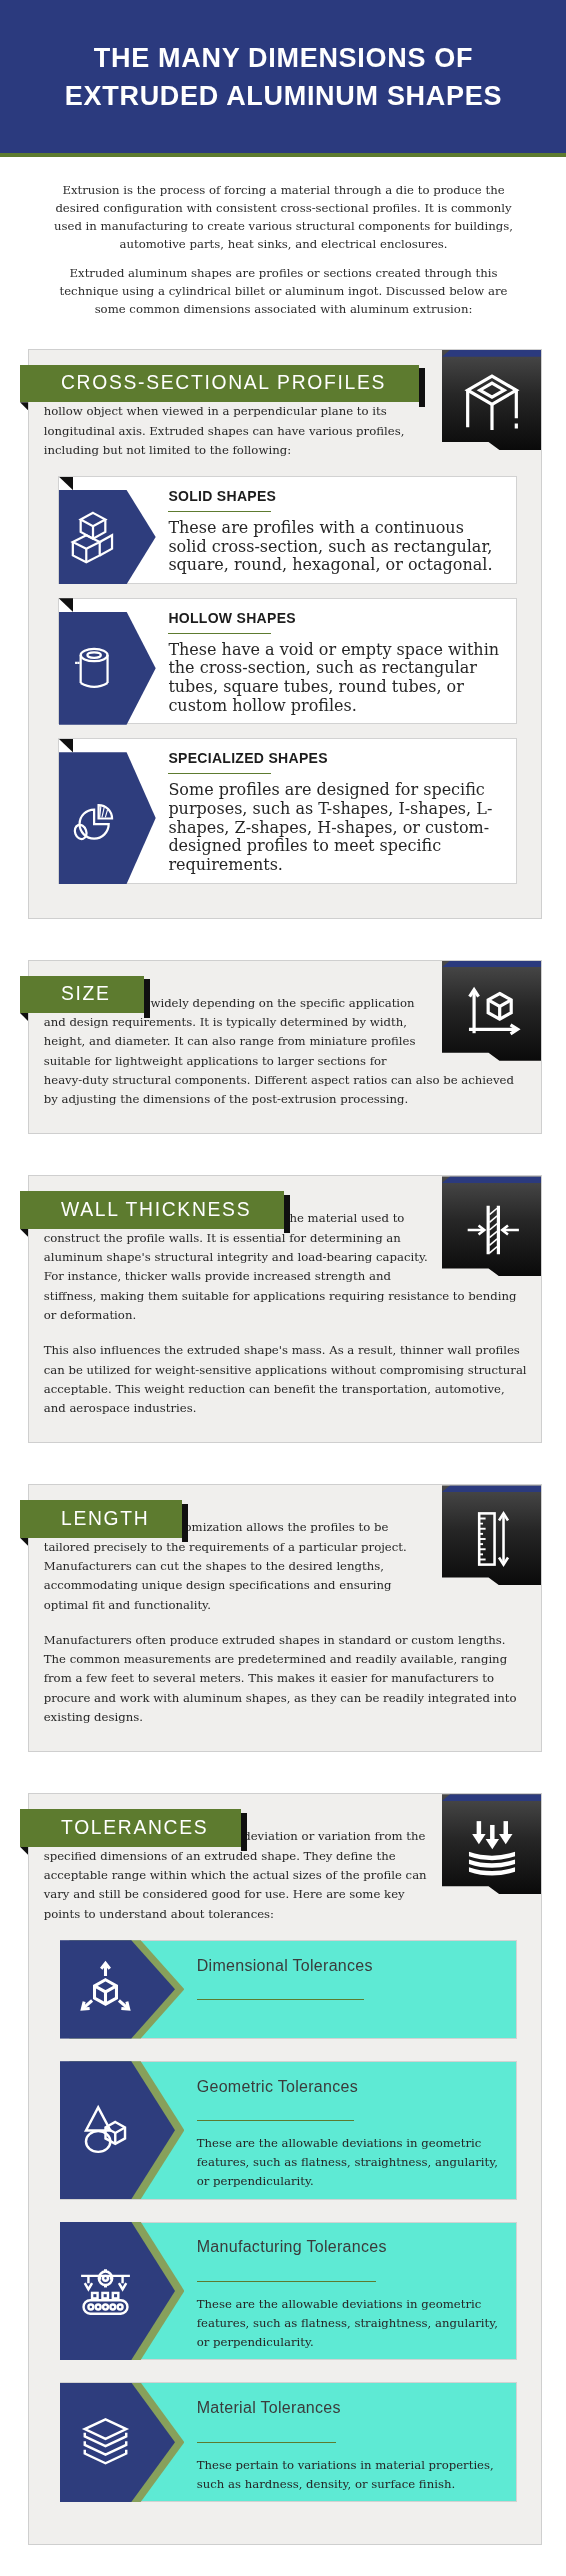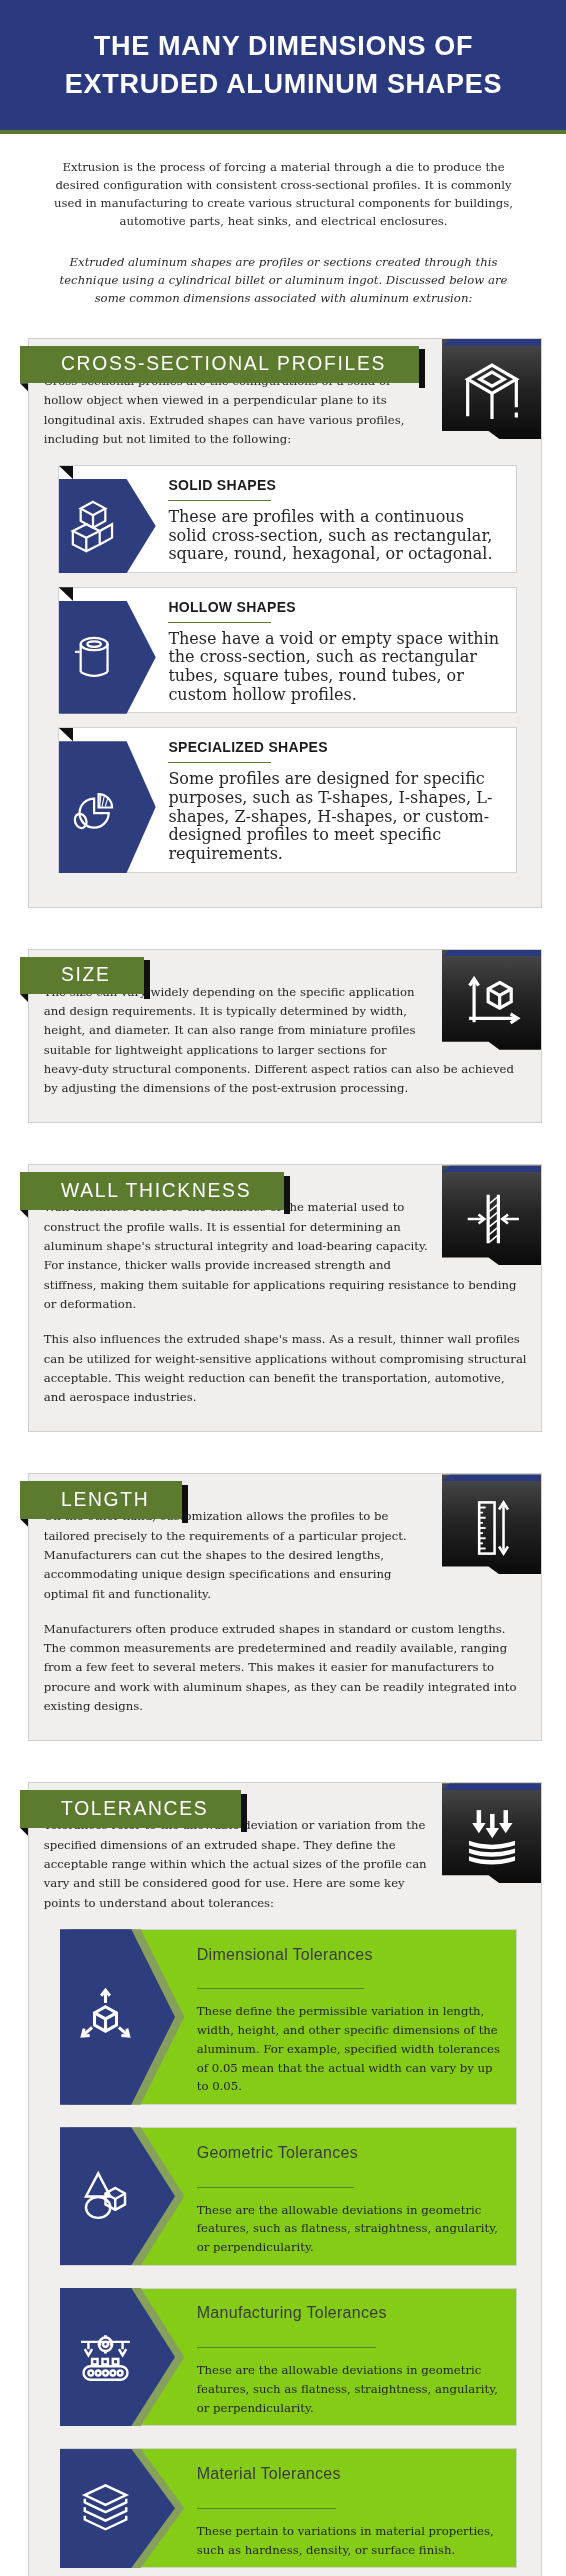--- a/index.html
+++ b/index.html
@@ -4,42 +4,42 @@
 <style>
   * { margin:0; padding:0; box-sizing:border-box; }
   html,body { background:#ffffff; }
   body {
     width:567px; margin:0 auto; position:relative;
     font-family:"DejaVu Serif","Liberation Serif",serif;
     color:#262626;
   }
   
   .top-banner {
-    height:130px; background:#2b3a7e;
+    height:153px; background:#2b3a7e;
     display:flex; flex-direction:column; align-items:center; justify-content:center;
     text-align:center;
   }
   .top-banner h1 {
     font-family:"Liberation Sans","DejaVu Sans",sans-serif;
     font-weight:700; font-size:27px; line-height:38px; letter-spacing:0.7px;
     color:#ffffff;
   }
   .green-rule { height:4px; background:#5d7b2f; }
 
   
   .intro { padding:24px 27px 0 27px; text-align:center; }
   .intro p { font-size:11.7px; line-height:18px; color:#2a2a2a; margin:0 auto; }
   .intro .p1 { max-width:460px; }
-  .intro .p2 { max-width:470px; margin-top:23px;font-style:italic; }
+  .intro .p2 { max-width:470px; margin-top:11px; }
 
   
   .sec { position:relative; margin:41px 25px 0 28px; }
   .sec.first { margin-top:31px; }
   .band {
-    position:absolute; top:8px; left:-8px; z-index:3;
+    position:absolute; top:16px; left:-8px; z-index:3;
     background:#5d7b2f; color:#fff;
     font-family:"Liberation Sans","DejaVu Sans",sans-serif;
     font-size:19.3px; letter-spacing:1.7px; font-weight:400;
     padding:7.3px 33px 8px 41px; white-space:nowrap;
   }
   .band::after { 
     content:""; position:absolute; right:-6px; top:3.3px; bottom:-4.7px; width:6px; background:#101010;
   }
   .band::before { 
     content:""; position:absolute; left:0; bottom:-8px; width:8px; height:8px;
@@ -88,21 +88,21 @@
   .shape-card h3 {
     font-family:"Liberation Sans","DejaVu Sans",sans-serif;
     font-size:14px; letter-spacing:0.3px; color:#1c1c1c; font-weight:700;
   }
   .shape-card .rule { width:103px; border-bottom:1.3px solid #5d7b2f; margin:4.7px 0 6.7px 0; }
   .shape-card p { font-size:16px; line-height:18.7px; }
 
   
   .tol-cards { margin:13.3px 10.7px 4px 16px; }
   .tol-card {
-    position:relative; background:#84cc16; border:0.7px solid #d2d2d2;
+    position:relative; background:#5eead4; border:0.7px solid #d2d2d2;
     min-height:99px; margin-bottom:22px; padding:14.7px 12px 8px 136px;
   }
   .tol-card .badge-green {
     position:absolute; left:8.7px; top:-0.7px; bottom:-0.7px; width:115px;
     background:#87a05b;
     clip-path:polygon(0 0,62% 0,100% 50%,62% 100%,0 100%);
   }
   .tol-card .badge-blue {
     position:absolute; left:-0.7px; top:-0.7px; bottom:-0.7px; width:115px;
     background:#2e3d7d;
@@ -324,21 +324,20 @@
             <line x1="50" y1="28" x2="50" y2="10"></line>
               <polyline points="43,16 50,7 57,16"></polyline>
             <line x1="28" y1="68" x2="14" y2="80"></line>
               <polyline points="15,70 12,82 24,81"></polyline>
             <line x1="72" y1="68" x2="86" y2="80"></line>
               <polyline points="85,70 88,82 76,81"></polyline>
           </svg>
         </div>
         <h3>Dimensional Tolerances</h3><br>
         <span class="rule" style="width:167px"></span>
-        <p>These define the permissible variation in length, width, height, and other specific dimensions of the aluminum. For example, specified width tolerances of 0.05 mean that the actual width can vary by up to 0.05.</p>
       </div>
 
       <div class="tol-card">
         <span class="badge-green"></span>
         <div class="badge-blue">
           <svg viewBox="0 0 100 100" fill="none" stroke="#fff" stroke-width="4">
             <path d="M38 12 L58 50 L18 50 Z"></path>
             <polygon points="66,36 82,45 82,63 66,72 50,63 50,45"></polygon>
             <polyline points="50,45 66,54 82,45"></polyline>
             <line x1="66" y1="54" x2="66" y2="72"></line>

